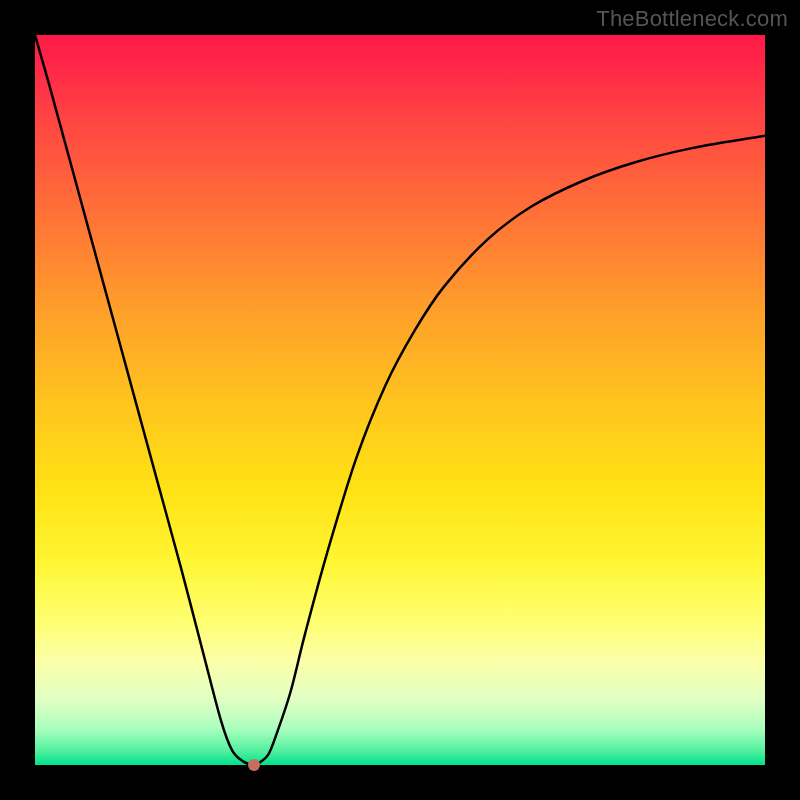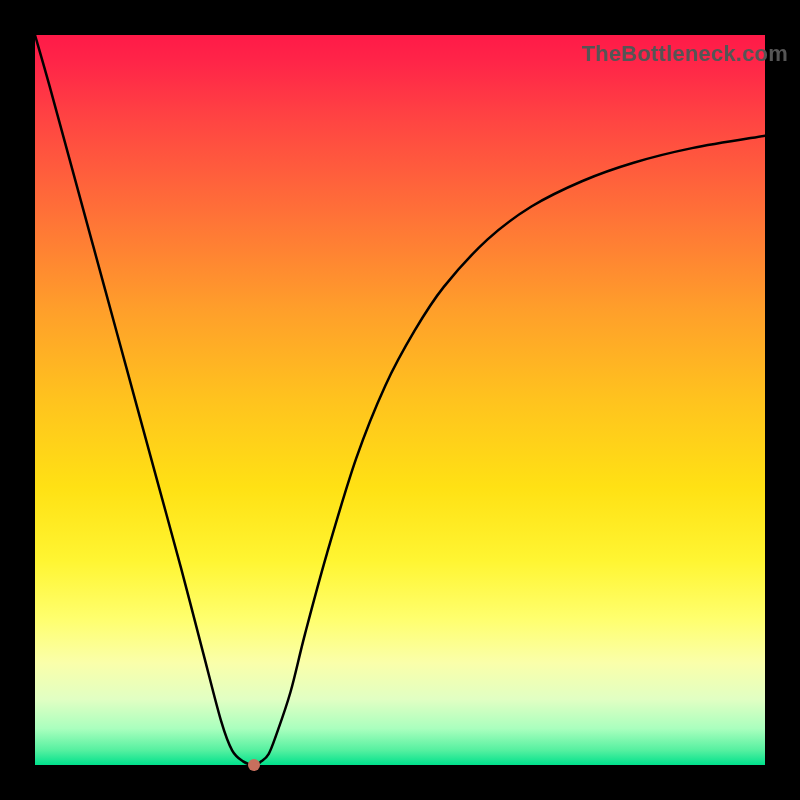--- a/index.html
+++ b/index.html
@@ -10,24 +10,23 @@
     position: relative;
     font-family: Arial, sans-serif;
     overflow: hidden;
   }
   .watermark {
     position: absolute;
     top: 6px;
     right: 12px;
     color: #555;
     font-size: 22px;
-    font-weight: 700;
+    font-weight: 400;
     z-index: 10;
     letter-spacing: 0.2px;
-    margin-top: 35px;
   }
   .plot-area {
     position: absolute;
     left: 35px;
     top: 35px;
     width: 730px;
     height: 730px;
   }
   .gradient-bg {
     position: absolute;

